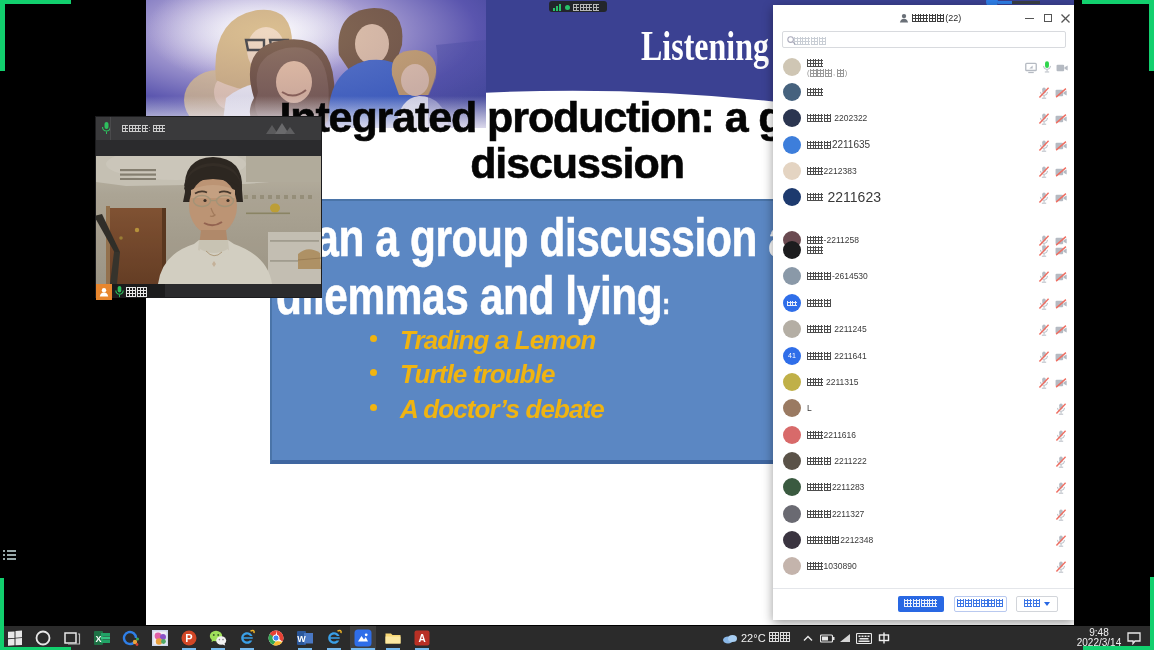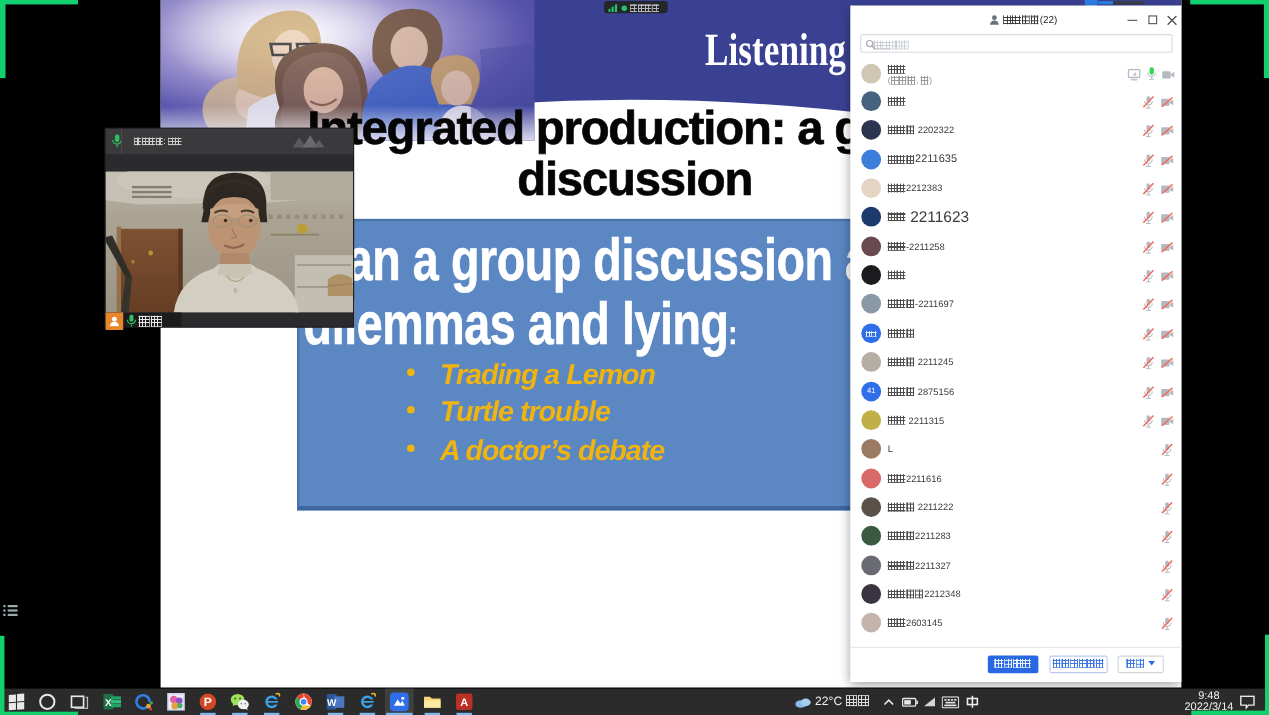--- a/index.html
+++ b/index.html
@@ -342,21 +342,21 @@
           <rect x="4.6" y="8.2" width="0.9" height="1.6" fill="#b5bac2"></rect>
           <rect x="3" y="9.8" width="4" height="0.9" fill="#b5bac2"></rect>
           <line x1="0.8" y1="9.6" x2="9.2" y2="0.6" stroke="#ef6e62" stroke-width="1.3"></line>
         </svg>
 <svg class="ric" style="left:282px;top:8px" width="11" height="10" viewBox="0 0 11 10">
           <rect x="0.5" y="2" width="7" height="6" rx="1" fill="#b5bac2"></rect>
           <path d="M7.8,4.4 L10.7,2.6 L10.7,7.4 L7.8,5.8 Z" fill="#b5bac2"></path>
           <line x1="1" y1="8.8" x2="10" y2="1" stroke="#ef6e62" stroke-width="1.3"></line>
         </svg>
 </div>
-<div class="row" style="top:206px">
+<div class="row" style="top:222px">
 <div class="av" style="background:#6a4a50"></div>
 <div class="nm"><span class="zh z8" style="color:#3a3a3a"></span><span class="zh z8" style="color:#3a3a3a"></span><span style="font-size:8.5px;line-height:8px;vertical-align:top;color:#3a3a3a">-2211258</span></div>
 <svg class="ric" style="left:265px;top:8px" width="10" height="11" viewBox="0 0 10 11">
           <rect x="3.4" y="0.5" width="3.2" height="5.5" rx="1.6" fill="#b5bac2"></rect>
           <path d="M1.8,4.5 a3.2,3.2 0 0 0 6.4,0" fill="none" stroke="#b5bac2" stroke-width="0.9"></path>
           <rect x="4.6" y="8.2" width="0.9" height="1.6" fill="#b5bac2"></rect>
           <rect x="3" y="9.8" width="4" height="0.9" fill="#b5bac2"></rect>
           <line x1="0.8" y1="9.6" x2="9.2" y2="0.6" stroke="#ef6e62" stroke-width="1.3"></line>
         </svg>
 <svg class="ric" style="left:282px;top:8px" width="11" height="10" viewBox="0 0 11 10">
@@ -376,21 +376,21 @@
           <line x1="0.8" y1="9.6" x2="9.2" y2="0.6" stroke="#ef6e62" stroke-width="1.3"></line>
         </svg>
 <svg class="ric" style="left:282px;top:8px" width="11" height="10" viewBox="0 0 11 10">
           <rect x="0.5" y="2" width="7" height="6" rx="1" fill="#b5bac2"></rect>
           <path d="M7.8,4.4 L10.7,2.6 L10.7,7.4 L7.8,5.8 Z" fill="#b5bac2"></path>
           <line x1="1" y1="8.8" x2="10" y2="1" stroke="#ef6e62" stroke-width="1.3"></line>
         </svg>
 </div>
 <div class="row" style="top:258px">
 <div class="av" style="background:#8a99a8"></div>
-<div class="nm"><span class="zh z8" style="color:#3a3a3a"></span><span class="zh z8" style="color:#3a3a3a"></span><span class="zh z8" style="color:#3a3a3a"></span><span style="font-size:8.5px;line-height:8px;vertical-align:top;color:#3a3a3a">-2211697</span></div>
+<div class="nm"><span class="zh z8" style="color:#3a3a3a"></span><span class="zh z8" style="color:#3a3a3a"></span><span class="zh z8" style="color:#3a3a3a"></span><span style="font-size:8.5px;line-height:8px;vertical-align:top;color:#3a3a3a">-2614530</span></div>
 <svg class="ric" style="left:265px;top:8px" width="10" height="11" viewBox="0 0 10 11">
           <rect x="3.4" y="0.5" width="3.2" height="5.5" rx="1.6" fill="#b5bac2"></rect>
           <path d="M1.8,4.5 a3.2,3.2 0 0 0 6.4,0" fill="none" stroke="#b5bac2" stroke-width="0.9"></path>
           <rect x="4.6" y="8.2" width="0.9" height="1.6" fill="#b5bac2"></rect>
           <rect x="3" y="9.8" width="4" height="0.9" fill="#b5bac2"></rect>
           <line x1="0.8" y1="9.6" x2="9.2" y2="0.6" stroke="#ef6e62" stroke-width="1.3"></line>
         </svg>
 <svg class="ric" style="left:282px;top:8px" width="11" height="10" viewBox="0 0 11 10">
           <rect x="0.5" y="2" width="7" height="6" rx="1" fill="#b5bac2"></rect>
           <path d="M7.8,4.4 L10.7,2.6 L10.7,7.4 L7.8,5.8 Z" fill="#b5bac2"></path>
@@ -424,21 +424,21 @@
           <line x1="0.8" y1="9.6" x2="9.2" y2="0.6" stroke="#ef6e62" stroke-width="1.3"></line>
         </svg>
 <svg class="ric" style="left:282px;top:8px" width="11" height="10" viewBox="0 0 11 10">
           <rect x="0.5" y="2" width="7" height="6" rx="1" fill="#b5bac2"></rect>
           <path d="M7.8,4.4 L10.7,2.6 L10.7,7.4 L7.8,5.8 Z" fill="#b5bac2"></path>
           <line x1="1" y1="8.8" x2="10" y2="1" stroke="#ef6e62" stroke-width="1.3"></line>
         </svg>
 </div>
 <div class="row" style="top:338px">
 <div class="av" style="background:#2f6ee9;color:#fff;font-size:7px;text-align:center;line-height:18px">41</div>
-<div class="nm"><span class="zh z8" style="color:#3a3a3a"></span><span class="zh z8" style="color:#3a3a3a"></span><span class="zh z8" style="color:#3a3a3a"></span><span style="font-size:8.5px;line-height:8px;vertical-align:top;color:#3a3a3a"> 2875156</span></div>
+<div class="nm"><span class="zh z8" style="color:#3a3a3a"></span><span class="zh z8" style="color:#3a3a3a"></span><span class="zh z8" style="color:#3a3a3a"></span><span style="font-size:8.5px;line-height:8px;vertical-align:top;color:#3a3a3a"> 2211641</span></div>
 <svg class="ric" style="left:265px;top:8px" width="10" height="11" viewBox="0 0 10 11">
           <rect x="3.4" y="0.5" width="3.2" height="5.5" rx="1.6" fill="#b5bac2"></rect>
           <path d="M1.8,4.5 a3.2,3.2 0 0 0 6.4,0" fill="none" stroke="#b5bac2" stroke-width="0.9"></path>
           <rect x="4.6" y="8.2" width="0.9" height="1.6" fill="#b5bac2"></rect>
           <rect x="3" y="9.8" width="4" height="0.9" fill="#b5bac2"></rect>
           <line x1="0.8" y1="9.6" x2="9.2" y2="0.6" stroke="#ef6e62" stroke-width="1.3"></line>
         </svg>
 <svg class="ric" style="left:282px;top:8px" width="11" height="10" viewBox="0 0 11 10">
           <rect x="0.5" y="2" width="7" height="6" rx="1" fill="#b5bac2"></rect>
           <path d="M7.8,4.4 L10.7,2.6 L10.7,7.4 L7.8,5.8 Z" fill="#b5bac2"></path>
@@ -522,21 +522,21 @@
 <svg class="ric" style="left:282px;top:8px" width="10" height="11" viewBox="0 0 10 11">
           <rect x="3.4" y="0.5" width="3.2" height="5.5" rx="1.6" fill="#b5bac2"></rect>
           <path d="M1.8,4.5 a3.2,3.2 0 0 0 6.4,0" fill="none" stroke="#b5bac2" stroke-width="0.9"></path>
           <rect x="4.6" y="8.2" width="0.9" height="1.6" fill="#b5bac2"></rect>
           <rect x="3" y="9.8" width="4" height="0.9" fill="#b5bac2"></rect>
           <line x1="0.8" y1="9.6" x2="9.2" y2="0.6" stroke="#ef6e62" stroke-width="1.3"></line>
         </svg>
 </div>
 <div class="row" style="top:548px">
 <div class="av" style="background:#c4b4ac"></div>
-<div class="nm"><span class="zh z8" style="color:#3a3a3a"></span><span class="zh z8" style="color:#3a3a3a"></span><span style="font-size:8.5px;line-height:8px;vertical-align:top;color:#3a3a3a">2603145</span></div>
+<div class="nm"><span class="zh z8" style="color:#3a3a3a"></span><span class="zh z8" style="color:#3a3a3a"></span><span style="font-size:8.5px;line-height:8px;vertical-align:top;color:#3a3a3a">1030890</span></div>
 <svg class="ric" style="left:282px;top:8px" width="10" height="11" viewBox="0 0 10 11">
           <rect x="3.4" y="0.5" width="3.2" height="5.5" rx="1.6" fill="#b5bac2"></rect>
           <path d="M1.8,4.5 a3.2,3.2 0 0 0 6.4,0" fill="none" stroke="#b5bac2" stroke-width="0.9"></path>
           <rect x="4.6" y="8.2" width="0.9" height="1.6" fill="#b5bac2"></rect>
           <rect x="3" y="9.8" width="4" height="0.9" fill="#b5bac2"></rect>
           <line x1="0.8" y1="9.6" x2="9.2" y2="0.6" stroke="#ef6e62" stroke-width="1.3"></line>
         </svg>
 </div>
 <div class="abs" style="left:0;top:583px;width:301px;height:1px;background:#e4e6ea"></div>
 <div class="btn" style="left:125px;width:46px;background:#2968e3;color:#fff;padding-top:3px"><span class="zh z8" style="color:#fff"></span><span class="zh z8" style="color:#fff"></span><span class="zh z8" style="color:#fff"></span><span class="zh z8" style="color:#fff"></span></div>

